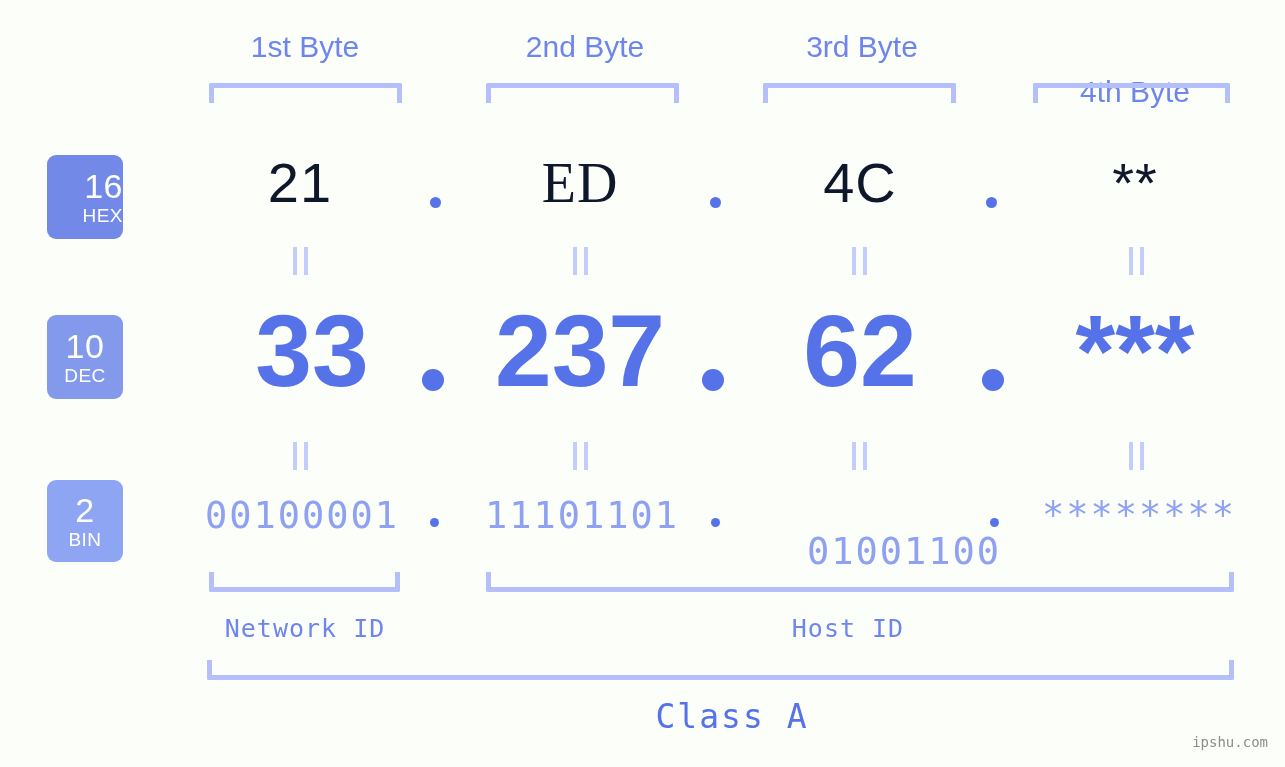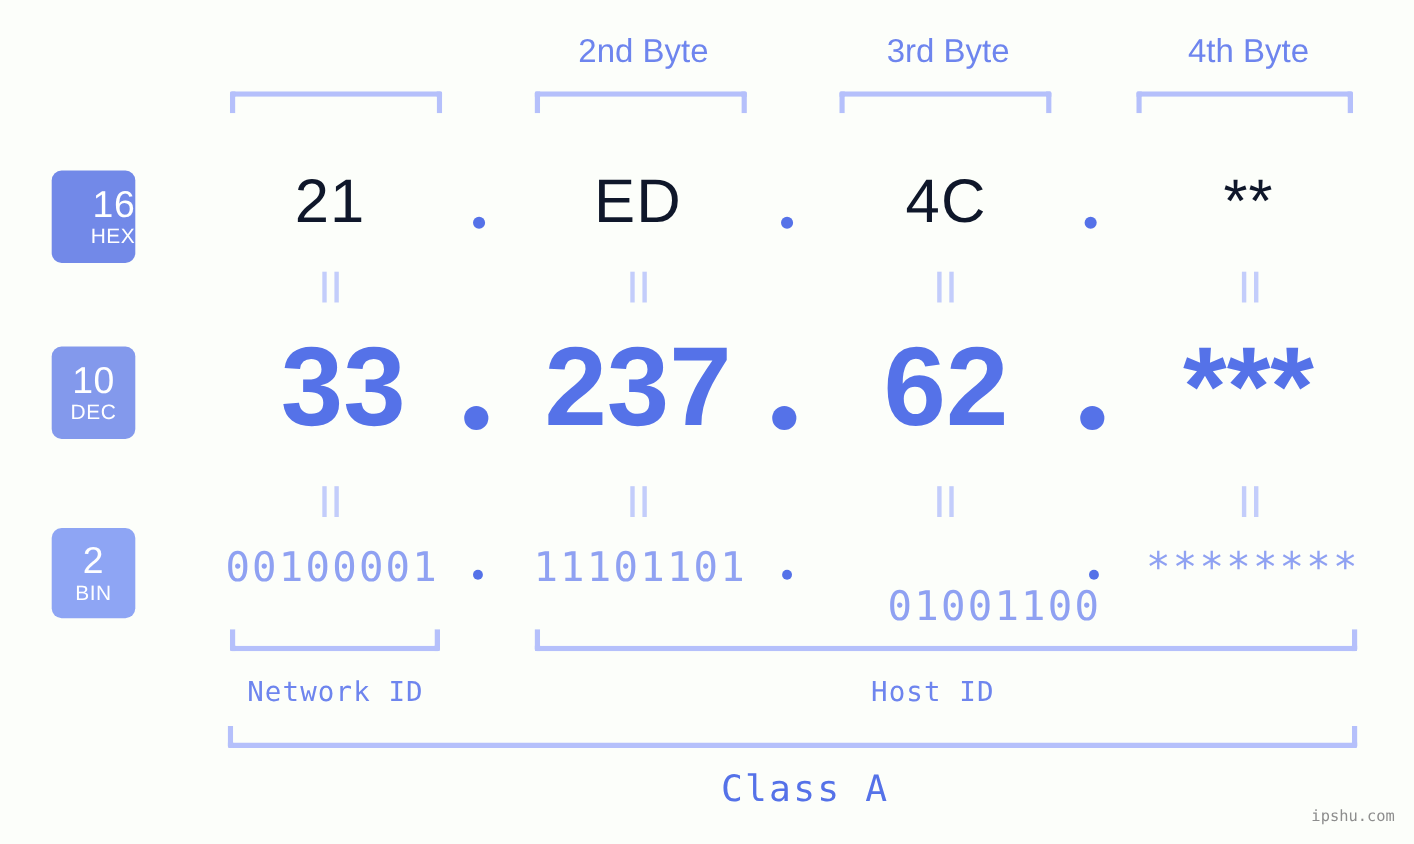--- a/index.html
+++ b/index.html
@@ -163,36 +163,37 @@
     color: #8d8d8d;
     letter-spacing: 0px;
     margin-top: 35px;
   }
 </style>
 </head>
 <body>
 
 <div id="stage">
 
+  <div class="byte-head" style="left:205px;width:200px;">1st Byte</div>
   <div class="byte-head" style="left:485px;width:200px;">2nd Byte</div>
   <div class="byte-head" style="left:762px;width:200px;">3rd Byte</div>
-  <div class="byte-head" style="left:1035px;width:200px;">4th Byte</div>
+  <div class="byte-head" style="left:1035px;width:200px;margin-top:45px;">4th Byte</div>
 
   <div class="bracket down" style="left:209px;top:83px;width:193px;"></div>
   <div class="bracket down" style="left:486px;top:83px;width:193px;"></div>
   <div class="bracket down" style="left:763px;top:83px;width:193px;"></div>
   <div class="bracket down" style="left:1033px;top:83px;width:197px;"></div>
 
   <div class="badge" id="badge-hex">
     <span class="num">16</span>
     <span class="nm">HEX</span>
   </div>
   <div class="row-val hexval" style="left:200px;width:200px;">21</div>
   <div class="dot hex" style="left:430px;"></div>
-  <div class="row-val hexval" style="left:480px;width:200px;">ED</div>
+  <div class="row-val hexval" style="left:480px;width:200px;font-family:Liberation Serif, serif;">ED</div>
   <div class="dot hex" style="left:710px;"></div>
   <div class="row-val hexval" style="left:760px;width:200px;">4C</div>
   <div class="dot hex" style="left:986px;"></div>
   <div class="row-val hexval" style="left:1035px;width:200px;">**</div>
 
   <div class="eq e1" style="left:293px;"></div>
   <div class="eq e1" style="left:573px;"></div>
   <div class="eq e1" style="left:852px;"></div>
   <div class="eq e1" style="left:1129px;"></div>
 

